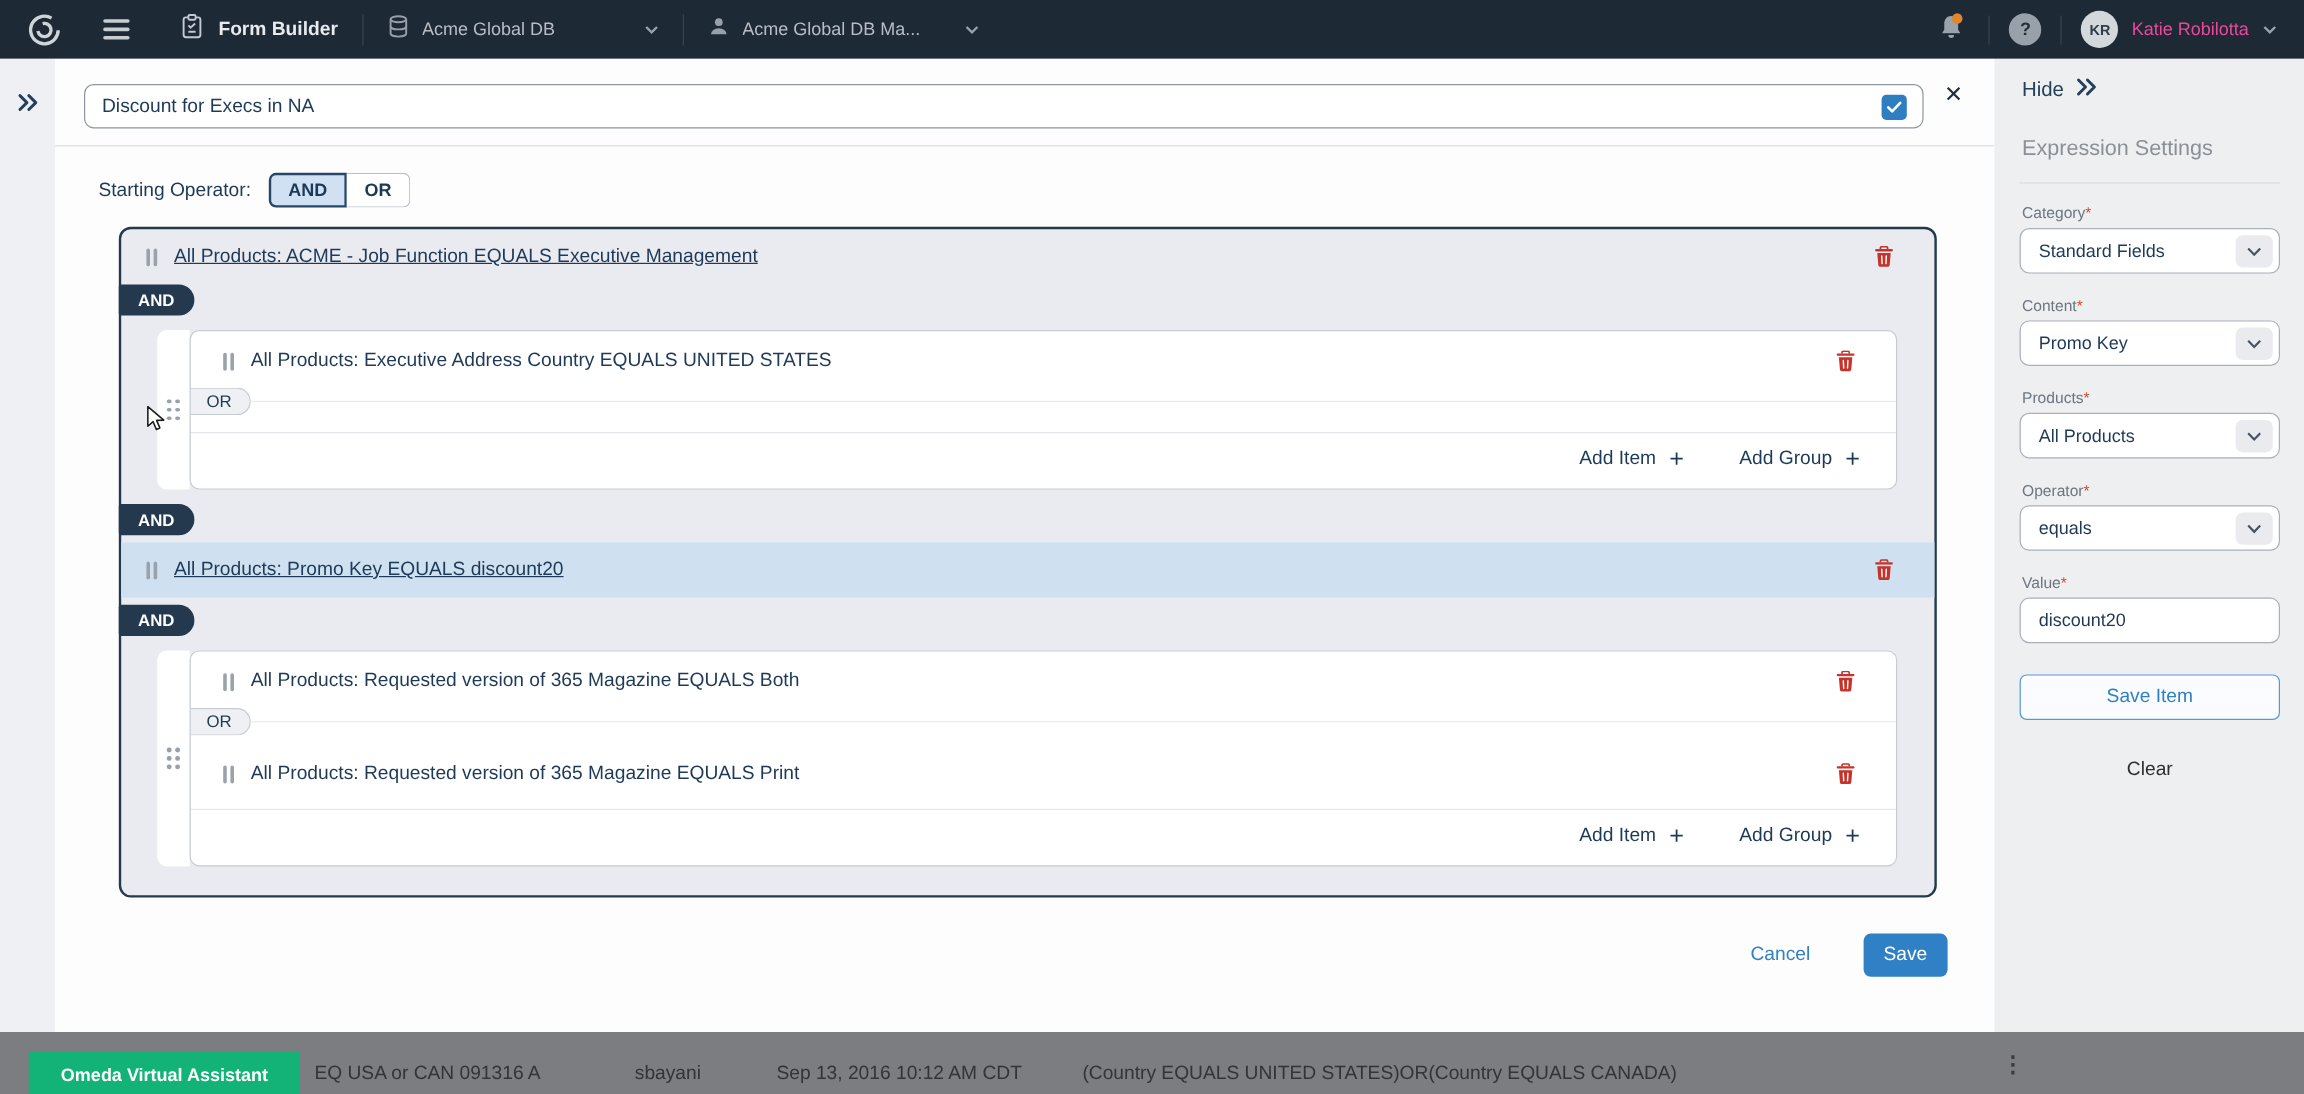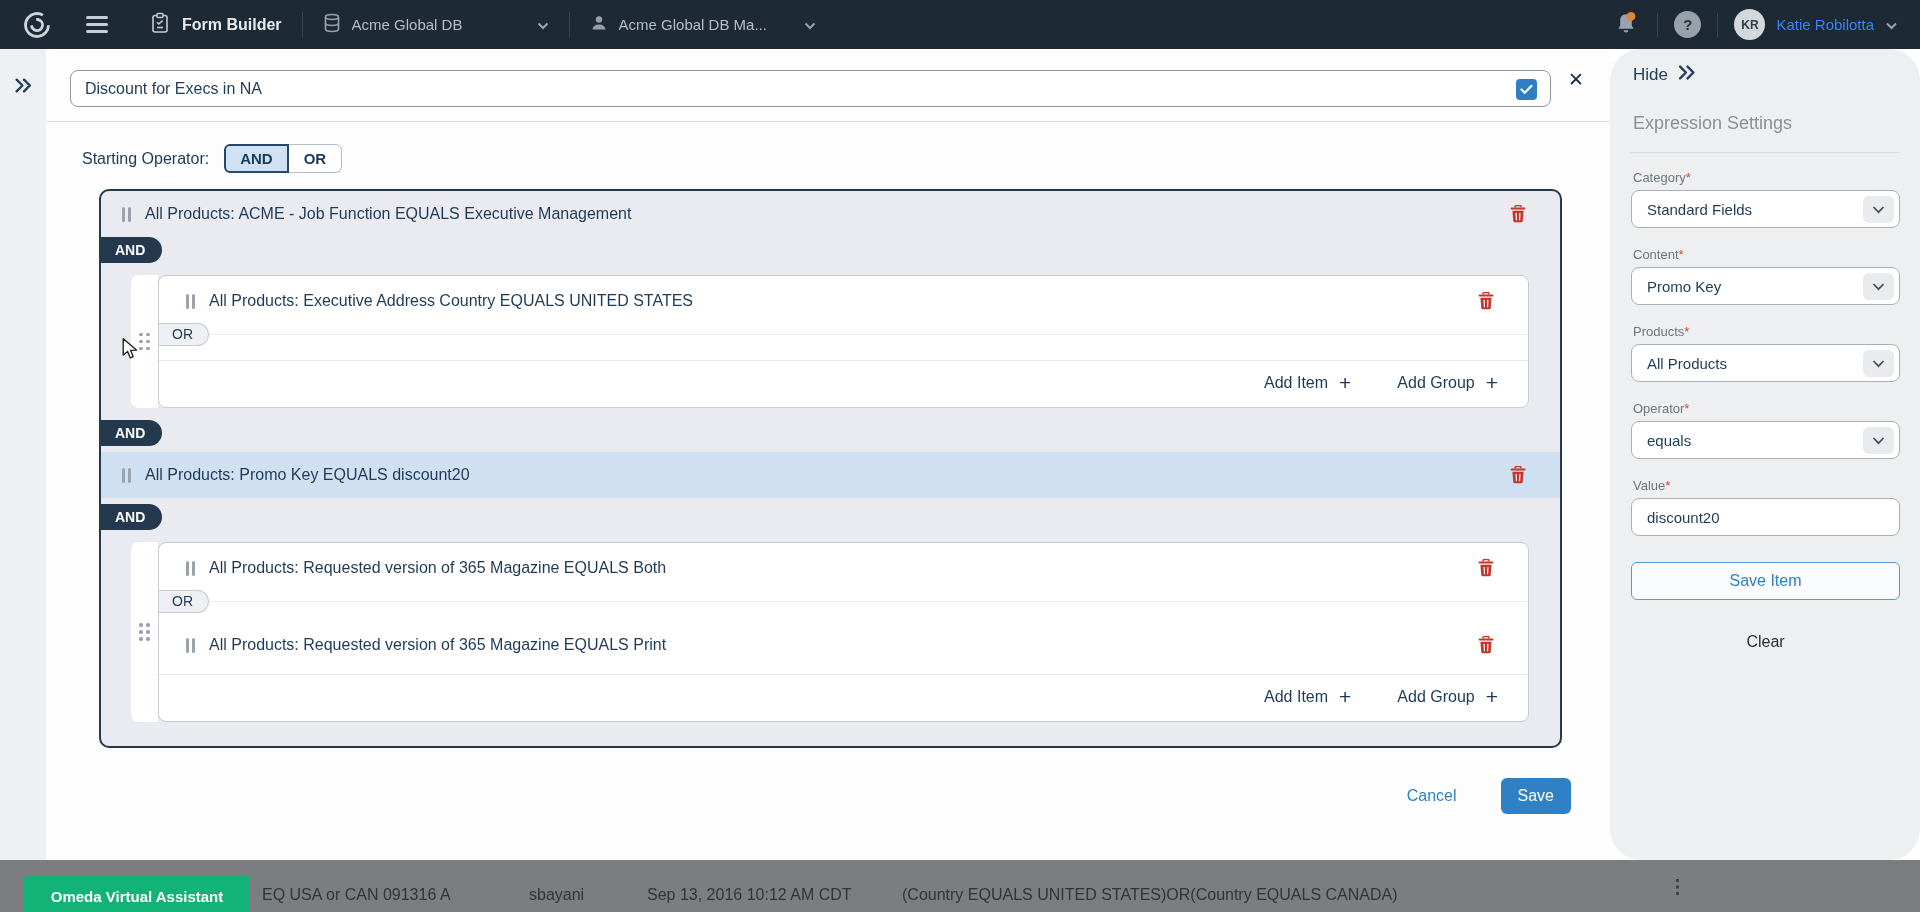--- a/index.html
+++ b/index.html
@@ -17,28 +17,28 @@
   .nav-sep { width:1px; height:26px; background:#39434f; margin:0 20px; }
   .nav-select { display:flex; align-items:center; gap:11px; width:226px; cursor:pointer; }
   .nav-select .lbl { flex:1; font-size:15px; color:#b6bdc5; white-space:nowrap; overflow:hidden; }
   .nav-right { margin-left:auto; display:flex; align-items:center; margin-right:22px; }
   .bell-wrap { position:relative; cursor:pointer; padding:2px 4px; }
   .help-btn { width:27px; height:27px; border-radius:50%; background:#98a1aa; color:#22303e;
               font-size:15px; font-weight:bold; display:flex; align-items:center; justify-content:center; cursor:pointer; }
   .avatar { width:31px; height:31px; border-radius:50%; background:#d3d8dc; color:#2f3d4a;
             font-size:12px; font-weight:bold; display:flex; align-items:center; justify-content:center; }
   .user-menu { display:flex; align-items:center; gap:11px; cursor:pointer; }
-  .user-name { font-size:15px; color:#3b82f6;text-align:right; }
+  .user-name { font-size:15px; color:#ec4899;text-align:right; }
   .nav-sep2 { width:1px; height:24px; background:#39434f; margin:0 16px; }
 
   
   .main { display:flex; height:811px; }
   .collapse-strip { width:46px; background:#eef0f3; padding-top:28px; text-align:center; flex:none; }
   .content { flex:1; min-width:0; background:#fdfdfd; }
-  .settings-panel { width:310px; flex:none; background:#edeff1; padding:15px 20px 0 21px;border-radius:31px; }
+  .settings-panel { width:258px; flex:none; background:#edeff1; padding:15px 20px 0 21px; }
 
   
   .name-row { display:flex; gap:12px; margin:21px 21px 0 24px; }
   .name-box { flex:1; position:relative; height:37px; border:1px solid #8e96a0; border-radius:8px; background:#fff;
               display:flex; align-items:center; }
   .name-box input { border:none; outline:none; background:transparent; flex:1; height:100%;
                     padding:0 46px 0 14px; font-size:16px; color:#1e3a56; font-family:inherit; border-radius:8px; }
   .chk { position:absolute; right:13px; top:8px; width:21px; height:21px; border-radius:4px; background:#2e7fc2;
          display:flex; align-items:center; justify-content:center; cursor:pointer; }
   .close-x { font-size:19px; color:#202f3f; width:26px; text-align:center; cursor:pointer; line-height:1; }
@@ -49,21 +49,21 @@
   .op-label { font-size:16px; color:#1e3a56; }
   .seg { display:flex; align-items:stretch; }
   .seg-and { background:#cfe1f3; border:2px solid #26476a; border-radius:6px 0 0 6px;
              padding:4px 14px; font-size:15px; font-weight:bold; color:#1c3a58; cursor:pointer; }
   .seg-or  { background:#fff; border:1px solid #b7bec6; border-left:none; border-radius:0 6px 6px 0;
              padding:5px 15px; font-size:15px; font-weight:bold; color:#1c3a58; cursor:pointer; }
 
   
   .outer-group { margin:16px 48px 0 53px; background:#e9ebf1; border:2px solid #24384e; border-radius:10px;
                  padding-bottom:16px; }
-  .g-row { display:flex; align-items:center; padding:14px 34px 10px 21px; font-size:16px; color:#1e3a57; }
+  .g-row { display:flex; align-items:center; padding:14px 34px 10px 21px; font-size:16px; color:#1e3a57;text-decoration:underline; }
   .g-row .txt { flex:1; }
   .bars { display:flex; gap:3px; margin-right:14px; flex:none; cursor:grab; }
   .bars i { display:block; width:3px; height:15px; background:#9aa2ac; border-radius:1.5px; }
   .trash-btn { background:none; border:none; cursor:pointer; flex:none; padding:0; line-height:0; }
   .and-badge { display:inline-block; background:#24384e; color:#fff; font-weight:bold; font-size:14px;
                line-height:18px; padding:4px 17px 4px 16px; border-radius:2px 13px 13px 2px;
                margin:4px 0 4px -2px; }
   .hl-row { background:#cfe1f1; margin:2px 0; padding:14px 34px 14px 21px; }
 
   .subgroup-wrap { display:flex; margin:8px 31px 8px 30px; }

